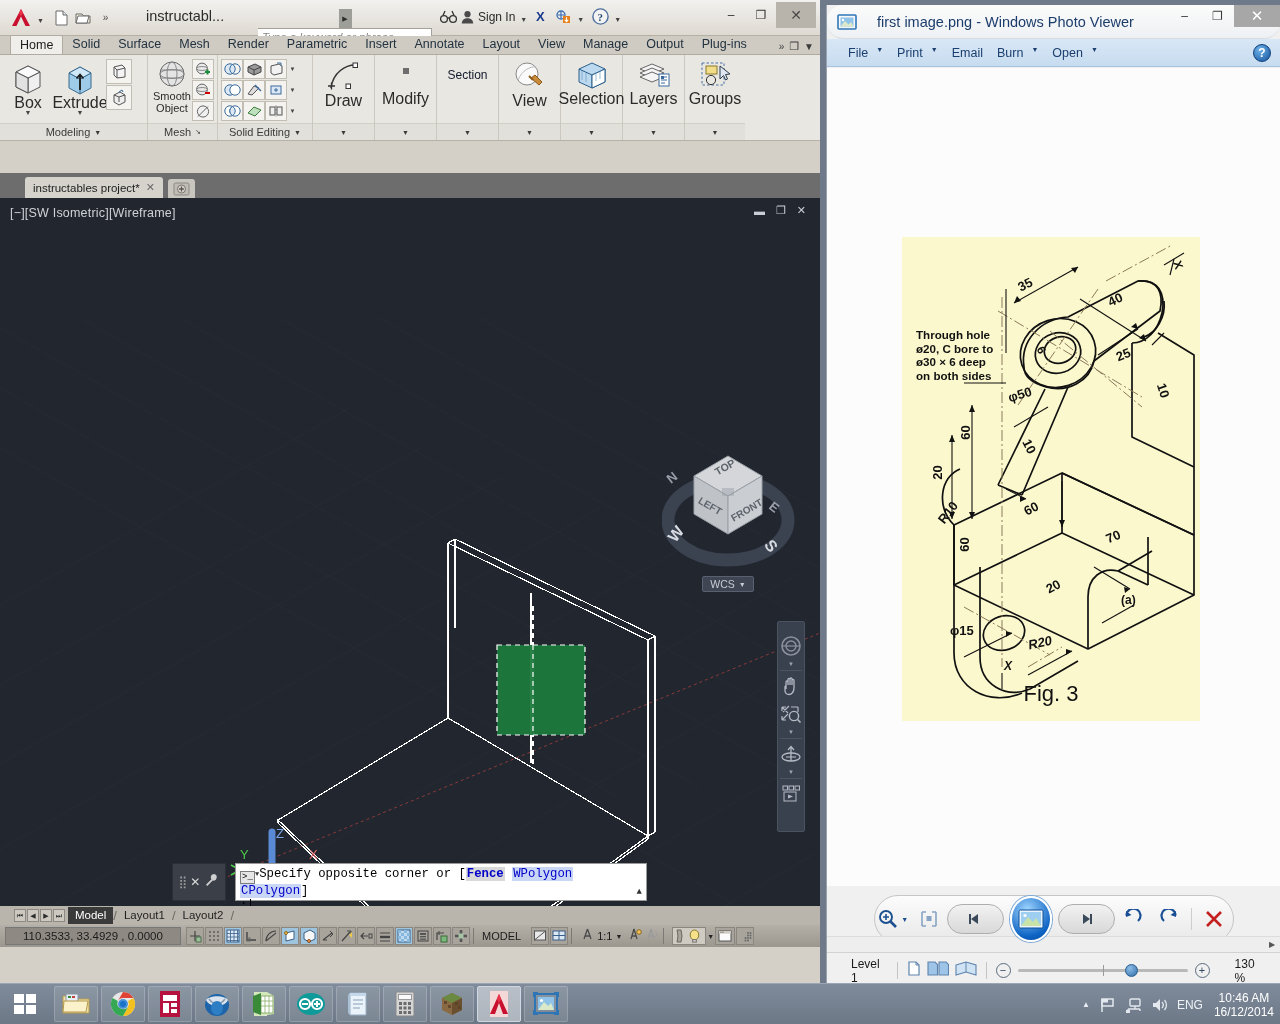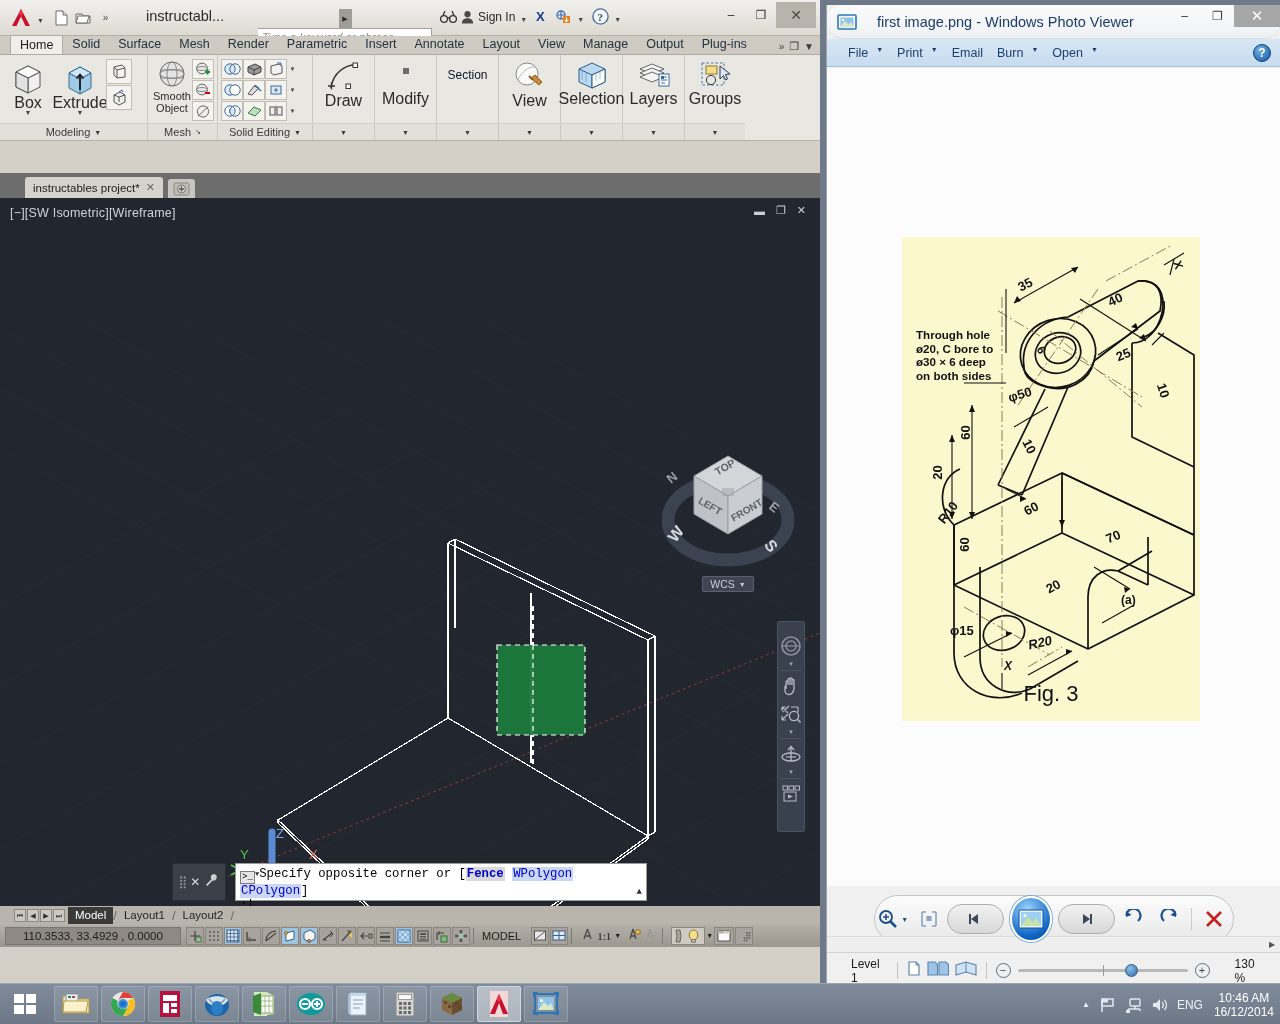--- a/index.html
+++ b/index.html
@@ -157,21 +157,21 @@
   .ltab { font-size:11.5px; color:#1f1f1f; padding:0 7px; height:17px; line-height:17px; position:relative;}
   .ltab.active { background:#3a3a3a; color:#fff; }
   .lsep { color:#6d6a64; font-size:13px; }
 
   
   .statusbar { height:22px; background:linear-gradient(#b4b0a8,#9b978f); display:flex; align-items:center; }
   .coords {
     width:176px; height:18px; margin-left:5px; background:#8e8a83; border:1px solid #777;
     font-size:11.5px; color:#1b1b1b; display:flex; align-items:center; justify-content:center;
   }
-  .sb-grp { display:flex; align-items:center; gap:1px; margin-left:5px;font-family:Liberation Serif, serif; }
+  .sb-grp { display:flex; align-items:center; gap:1px; margin-left:5px; }
   .sb-btn { width:18px; height:18px; display:flex; align-items:center; justify-content:center; background:#a8a49c; border:1px solid #8b8780;}
   .sb-btn.on { background:#9fc4dd; }
   .sb-sep { width:1px; height:16px; background:#7e7a73; margin:0 3px; }
   .sb-txt { font-size:11px; color:#1b1b1b; padding:0 5px; }
 
   
   #pv {
     position:absolute; left:826px; top:5px; width:454px; height:983px;
     background:#f0f0f0; border-left:1px solid #9aa3ad;
   }

